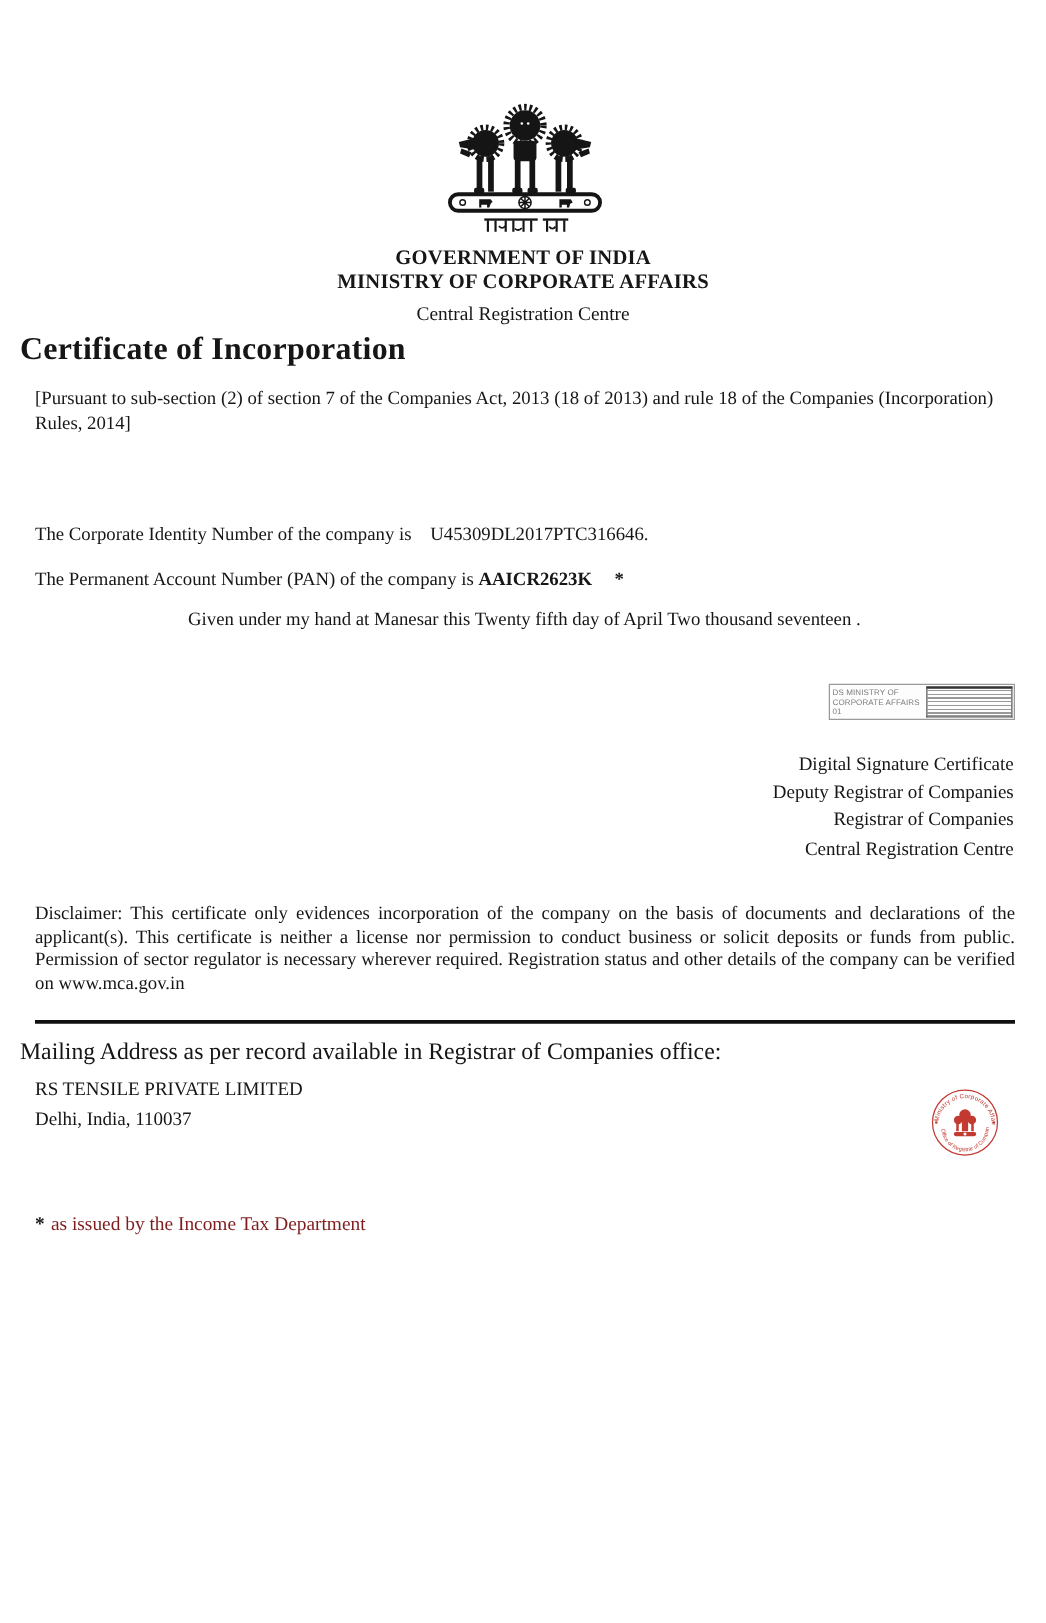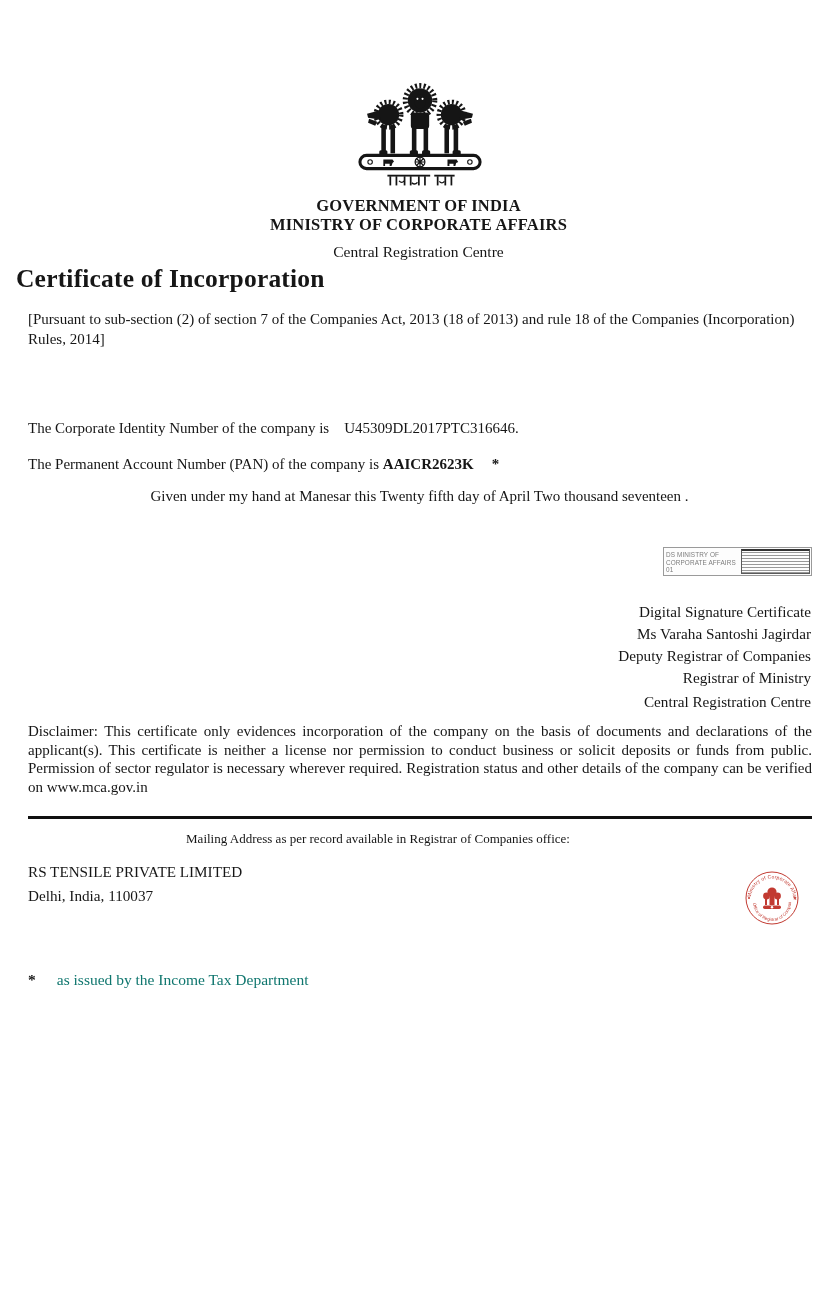--- a/index.html
+++ b/index.html
@@ -42,28 +42,28 @@
     background-origin:content-box;padding:1px;}
   
   .sig-block{top:582px;left:28px;width:783px;text-align:right;font-size:15.2px;margin-top:19px;}
   .sig-block .sig-line{line-height:22px;}
   .sig-block .sig-last{margin-top:2px;}
   
   .disclaimer{top:722px;left:28px;width:784px;text-align:justify;
     font-size:15px;line-height:18.6px;}
   
   .rule{top:816px;left:28px;width:784px;height:3px;background:#101010;}
-  .mailing-heading{top:831px;left:28px;width:700px;font-size:13px;text-align:center;}
+  .mailing-heading{top:831px;left:16px;width:700px;font-size:19px;}
   .address-block{top:860px;left:28px;width:620px;font-size:15.2px;line-height:24px;}
   
   .stamp{left:744px;top:870px;width:56px;height:56px;}
   
   .footnote{top:971px;left:28px;width:600px;font-size:15.5px;}
   .footnote .fn-star{color:#161616;font-weight:bold;}
-  .footnote .fn-text{color:#0f766e;margin-left:21px;}
+  .footnote .fn-text{color:#7f1d1d;margin-left:5px;}
 </style>
 </head>
 <body>
 
 <div class="page">
 
   <svg class="abs emblem" viewBox="0 0 132 110" role="img" aria-label="सत्यमेव जयते">
     <g fill="#151515" stroke="none">
 
       <circle cx="66" cy="22" r="12"></circle>
@@ -146,23 +146,22 @@
   <div class="abs ds-box">
     <div class="ds-left">
       <div>DS MINISTRY OF</div>
       <div>CORPORATE AFFAIRS 01</div>
     </div>
     <div class="ds-right"></div>
   </div>
 
   <div class="abs sig-block">
     <div class="sig-line">Digital Signature Certificate</div>
-    <div class="sig-line">Ms Varaha Santoshi Jagirdar</div>
     <div class="sig-line">Deputy Registrar of Companies</div>
-    <div class="sig-line">Registrar of Ministry</div>
+    <div class="sig-line">Registrar of Companies</div>
     <div class="sig-line sig-last">Central Registration Centre</div>
   </div>
 
   <div class="abs disclaimer">Disclaimer: This certificate only evidences incorporation of the company on the basis of documents and declarations of the applicant(s). This certificate is neither a license nor permission to conduct business or solicit deposits or funds from public. Permission of sector regulator is necessary wherever required. Registration status and other details of the company can be verified on www.mca.gov.in</div>
 
   <div class="abs rule"></div>
 
   <div class="abs mailing-heading">Mailing Address as per record available in Registrar of Companies office:</div>
 
   <div class="abs address-block">

